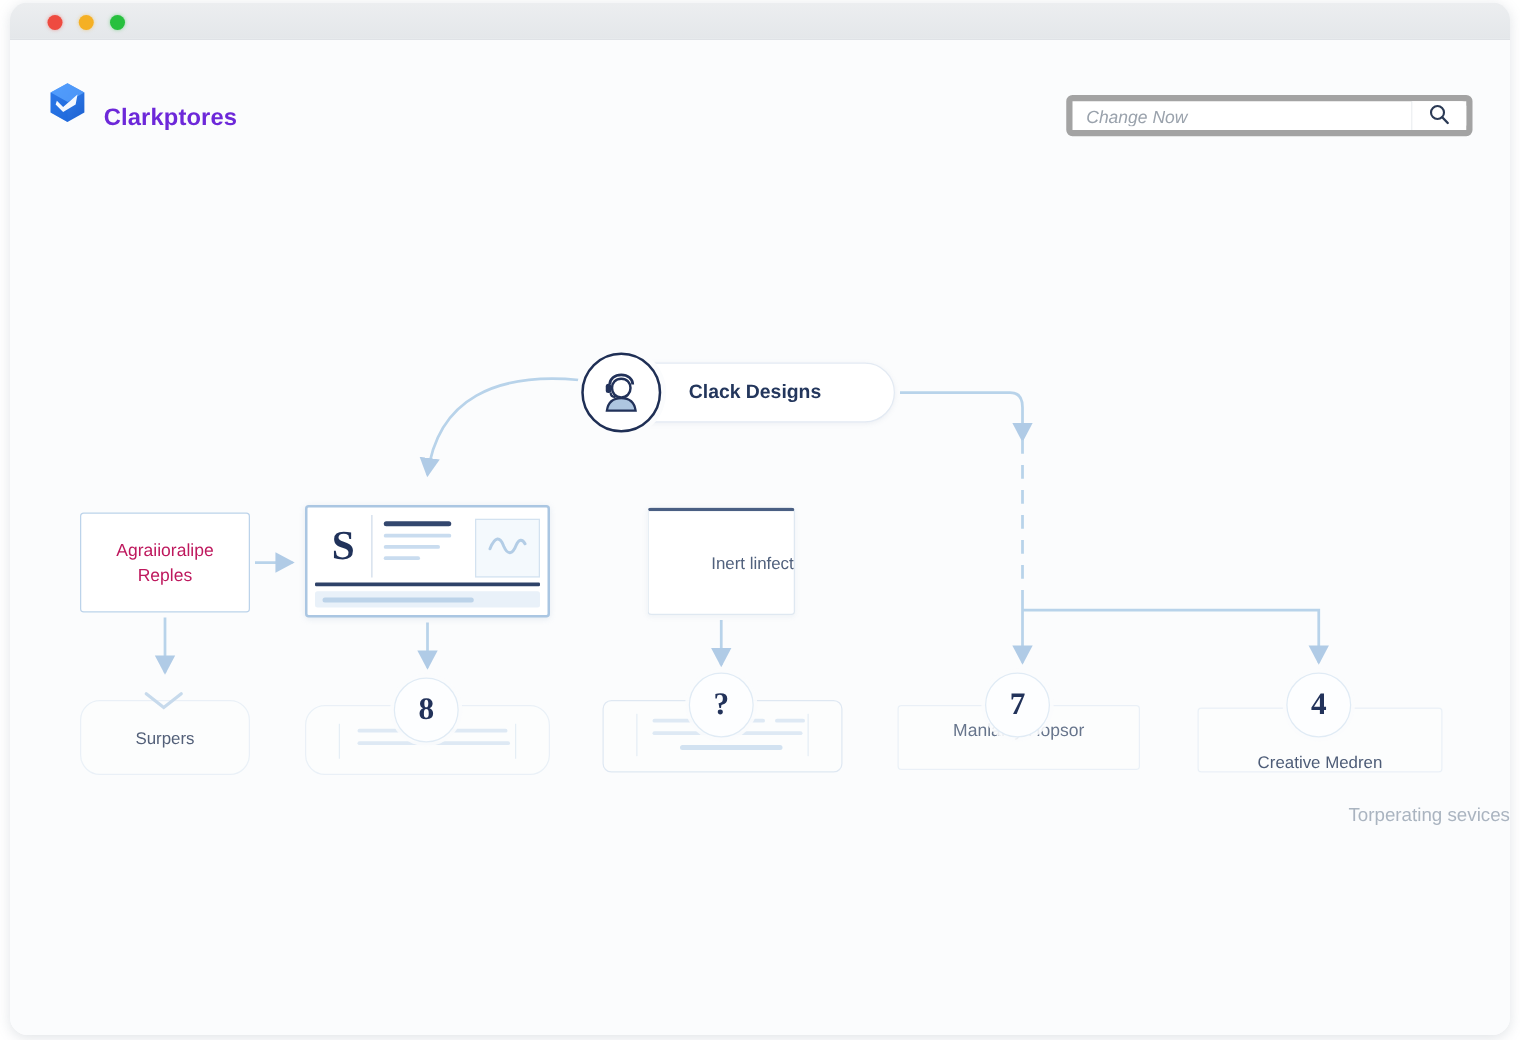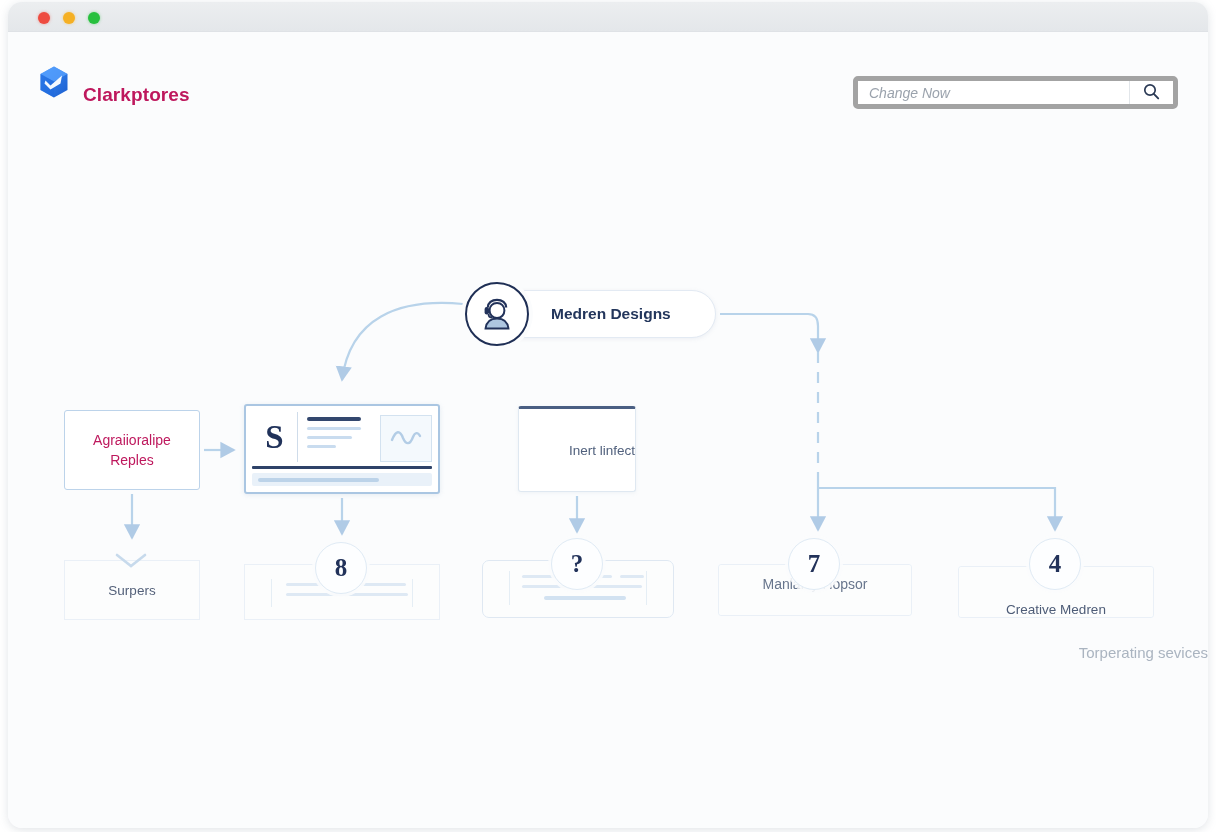--- a/index.html
+++ b/index.html
@@ -31,21 +31,21 @@
 
   #content {
     position:absolute; left:0; top:30px;
     width:100%; height:796px;
     background:#fbfcfd;
   }
 
   
   #brand { position:absolute; left:30px; top:30px; display:flex; align-items:center; gap:13px; }
   #brand-name {
-    font-size:19px; font-weight:bold; color:#be185d; letter-spacing:.1px;margin-top:22px;
+    font-size:19px; font-weight:bold; color:#6d28d9; letter-spacing:.1px;margin-top:22px;
   }
   #searchbar {
     position:absolute; left:845px; top:44px;
     width:325px; height:33px;
     display:flex; align-items:stretch;
     border:5px solid #a3a3a3; border-radius:5px;
     background:#ffffff;
   }
   #search-input {
     flex:1; border:none; outline:none; background:transparent;
@@ -131,21 +131,21 @@
     left:510px; top:374px; width:118px; height:86px;
     background:#ffffff; border:1px solid #dfe8f1; border-radius:3px;
     border-top:3.5px solid #4a5f83;
     display:flex; align-items:center; justify-content:flex-end;
     box-shadow:0 1px 4px rgba(150,170,195,.12);
   }
   #box-inert .t { font-size:13.5px; color:#51617d; }
 
   
   .ghost {
-    background:#fdfefe; border:1px solid #e9f0f7; border-radius:0;
+    background:#fdfefe; border:1px solid #e9f0f7; border-radius:16px;
     opacity:.92;
   }
   #ghost-surpers {
     left:56px; top:528px; width:136px; height:60px;
     display:flex; align-items:center; justify-content:center;
   }
   #ghost-surpers .t { font-size:13.5px; color:#45536e; }
 
   #ghost-eight { left:236px; top:532px; width:196px; height:56px; }
   #ghost-eight .g-row {
@@ -299,21 +299,21 @@
             <div id="doc-bar-fill"></div>
           </div>
         </div>
       </div>
 
       <div class="node" id="box-inert">
         <span class="t">Inert linfect</span>
       </div>
 
       <div class="node" id="pill-clack">
-        <span id="pill-clack-label">Medren Designs</span>
+        <span id="pill-clack-label">Clack Designs</span>
       </div>
       <div id="avatar-clack">
         <svg width="40" height="40" viewBox="0 0 40 40">
           <path d="M20 9 C15.5 9 12.6 12.2 12.6 16.4 C12.6 20.6 15.5 24 20 24 C24.5 24 27.4 20.6 27.4 16.4 C27.4 12.2 24.5 9 20 9 Z" fill="#ffffff" stroke="#22325a" stroke-width="2"></path>
           <path d="M8.5 34.5 C9.5 27.5 14.2 24.5 20 24.5 C25.8 24.5 30.5 27.5 31.5 34.5 Z" fill="#aec6e0" stroke="#22325a" stroke-width="1.8"></path>
           <path d="M10.8 13.5 C10.8 9 14.8 5.8 20 5.8 C25.2 5.8 29.2 9 29.2 13.5" fill="none" stroke="#22325a" stroke-width="2.2"></path>
           <rect x="7.6" y="13" width="4.4" height="7.4" rx="2" fill="#22325a"></rect>
           <path d="M11.5 20 C11.5 22.6 13.4 23.6 15.4 23.6" fill="none" stroke="#22325a" stroke-width="1.8"></path>
         </svg>
       </div>

